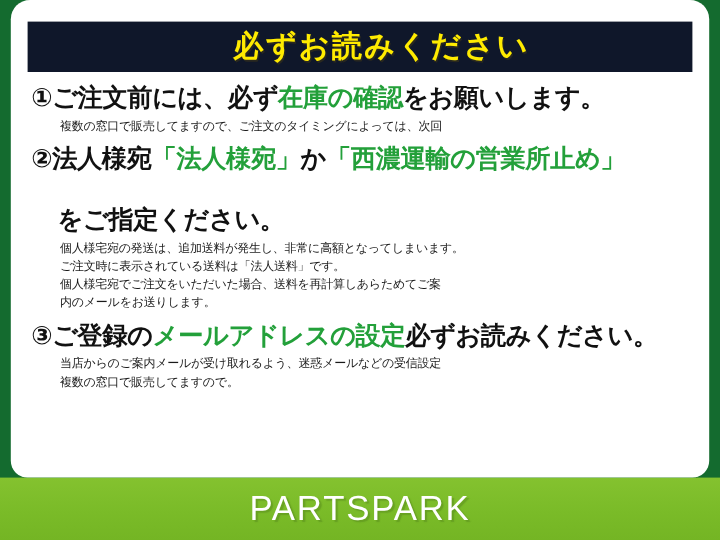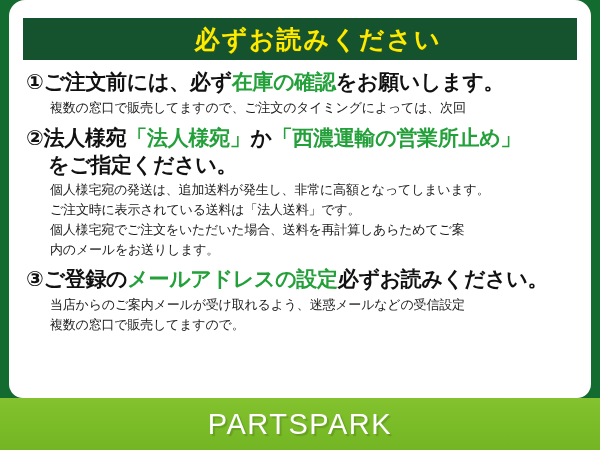--- a/index.html
+++ b/index.html
@@ -35,21 +35,21 @@
     background: #ffffff;
     border-radius: 16px 16px 14px 14px;
     padding: 18px 14px 0 14px;
     overflow: hidden;
   }
 
   
   .banner {
     box-sizing: border-box;
     height: 42px;
-    background: #14532d;
+    background: #0f172a;
     display: flex;
     align-items: center;
     justify-content: center;
     padding-left: 36px;
   }
   .banner-title {
     color: #ffeb00;
     font-size: 25px;
     font-weight: bold;
     letter-spacing: 2px;
@@ -72,27 +72,28 @@
     line-height: 1.28;
     letter-spacing: -0.3px;
     white-space: nowrap;
   }
   .item-heading.wrap {
     white-space: normal;
   }
   .heading-line-2 {
     display: block;
     padding-left: 22px;
+    margin-top: 24px;
   }
   .hl {
     color: #23a03a;
   }
   .item-body {
     color: #1a1a1a;
-    font-size: 13px;
+    font-size: 10px;
     font-weight: normal;
     line-height: 1.52;
     letter-spacing: -0.2px;
     padding-left: 24px;
     padding-top: 2px;
   }
   .item-body div {
     white-space: nowrap;
   }
 

